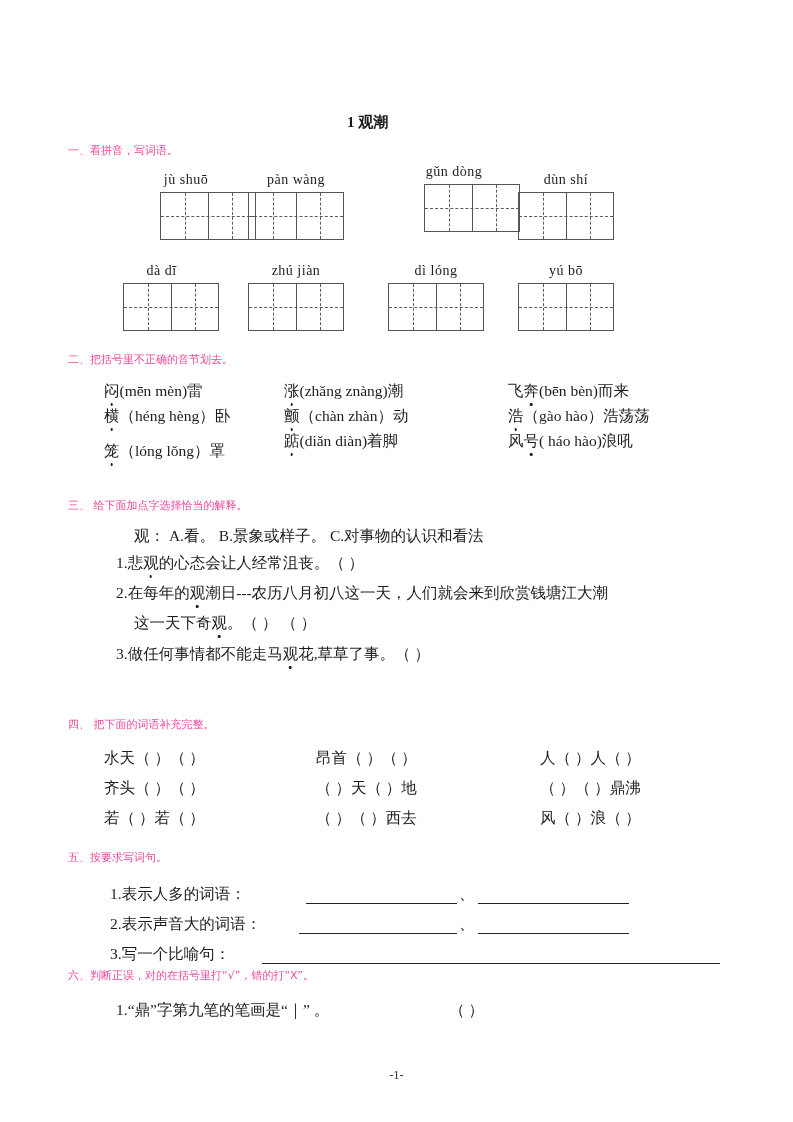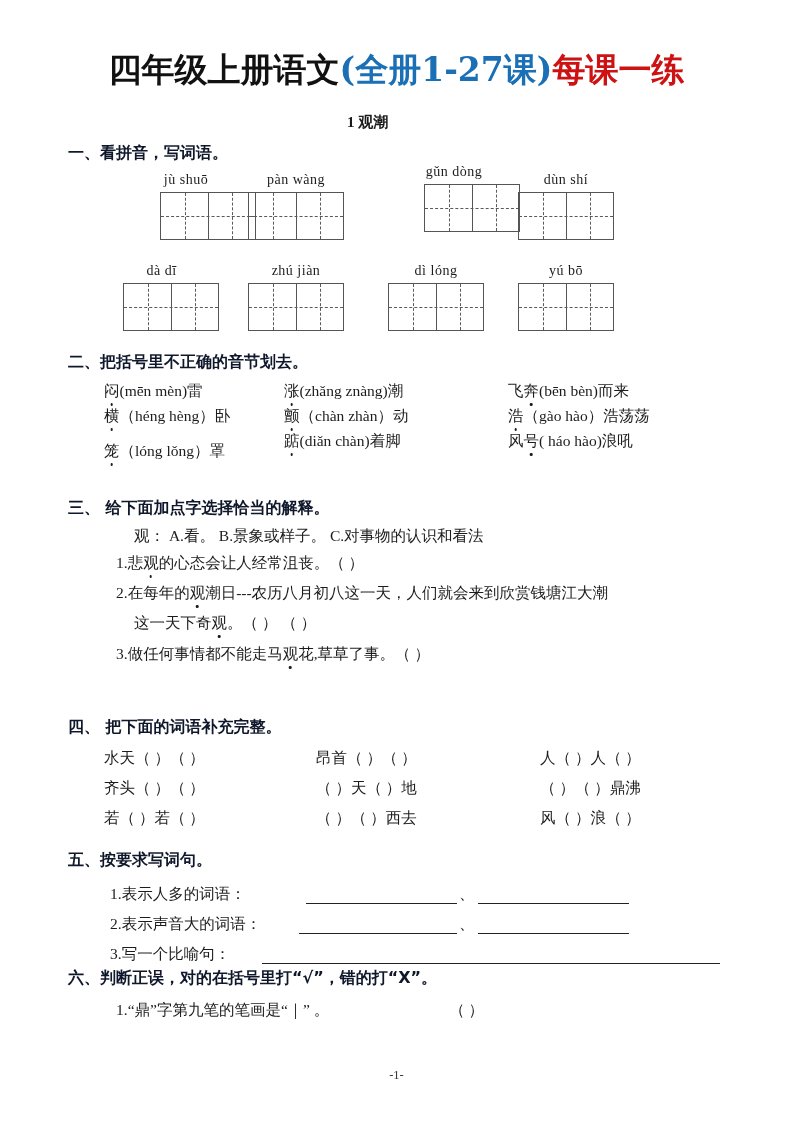--- a/index.html
+++ b/index.html
@@ -42,23 +42,23 @@
     width: 735px;
     text-align: center;
     font-size: 15px;
     font-weight: bold;
     color: #1a1a1a;
   }
 
   
   .sec-head {
     position: absolute;
-    font-size: 16px;
-    font-weight: bold;
-    color: #0f172a;
+    font-size: 11px;
+    font-weight: normal;
+    color: #ec4899;
     white-space: nowrap;
     font-family: "DejaVu Sans", "Liberation Sans", sans-serif;
   }
 
   .body-line {
     position: absolute;
     font-size: 15.5px;
     color: #1c1c1c;
     white-space: nowrap;
     font-family: "Liberation Serif", "DejaVu Serif", serif;
@@ -148,23 +148,20 @@
     font-size: 12.5px;
     color: #333333;
     font-family: "Liberation Serif", "DejaVu Serif", serif;
   }
 </style>
 </head>
 <body>
 
 <div class="page">
 
-  <div class="title">
-    <span class="seg-black">四年级上册语文</span><span class="seg-blue">(全册1-27课)</span><span class="seg-red">每课一练</span>
-  </div>
 
   <div class="lesson-title">1  观潮</div>
 
   <div class="sec-head" style="left:68px; top:143px;">一、看拼音，写词语。</div>
 
   <div class="pybox" style="left:116px; top:192px;padding-left:44px;">
     <div class="py-text">jù  shuō</div>
     <div class="grid2">
         <div class="cell"></div>
         <div class="cell"></div>
@@ -240,21 +237,21 @@
     <span class="dotchar">颤</span><span>（chàn   zhàn）动</span>
   </div>
   <div class="body-line" style="left:508px; top:406px;">
     <span class="dotchar">浩</span><span>（gào   hào）浩荡荡</span>
   </div>
 
   <div class="body-line" style="left:104px; top:431px;margin-top:10px;">
     <span class="dotchar">笼</span><span>（lóng   lǒng）罩</span>
   </div>
   <div class="body-line" style="left:284px; top:431px;">
-    <span class="dotchar">踮</span><span>(diǎn    chàn)着脚</span>
+    <span class="dotchar">踮</span><span>(diǎn    diàn)着脚</span>
   </div>
   <div class="body-line" style="left:508px; top:431px;">
     <span>风</span><span class="dotchar">号</span><span>( háo hào)浪吼</span>
   </div>
 
   <div class="sec-head" style="left:68px; top:498px;">三、  给下面加点字选择恰当的解释。</div>
   <div class="body-line" style="left:134px; top:526px;">观：   A.看。   B.景象或样子。   C.对事物的认识和看法</div>
 
   <div class="body-line" style="left:116px; top:553px;">
     <span>1.</span><span>悲</span><span class="dotchar">观</span><span>的心态会让人经常沮丧。（        ）</span>

